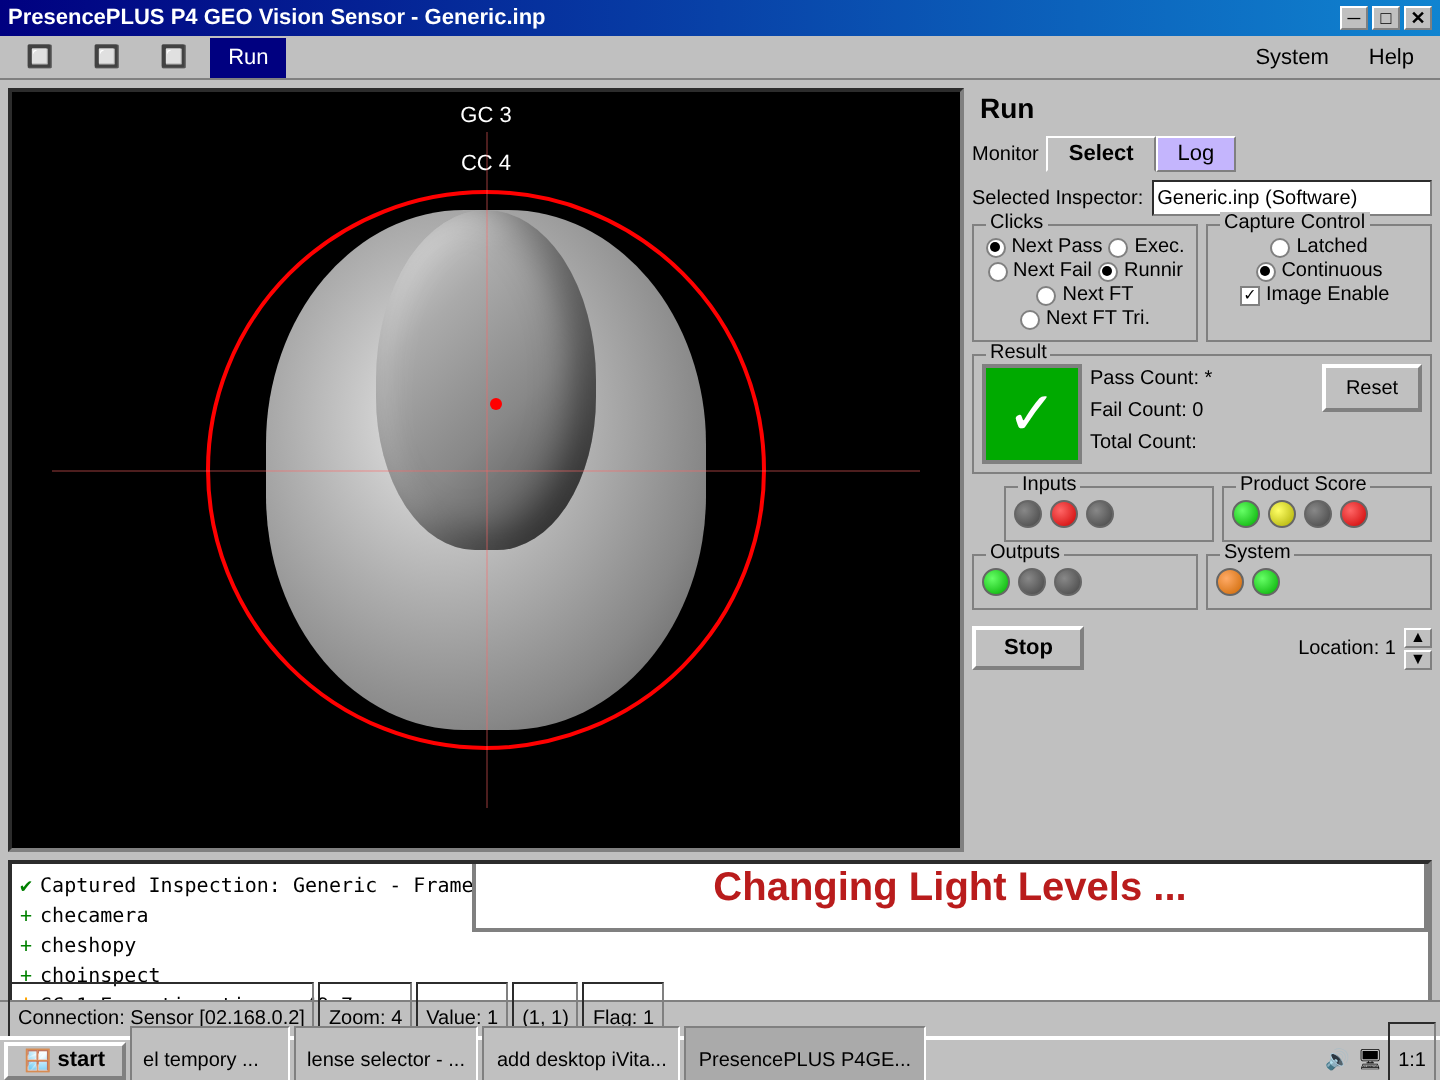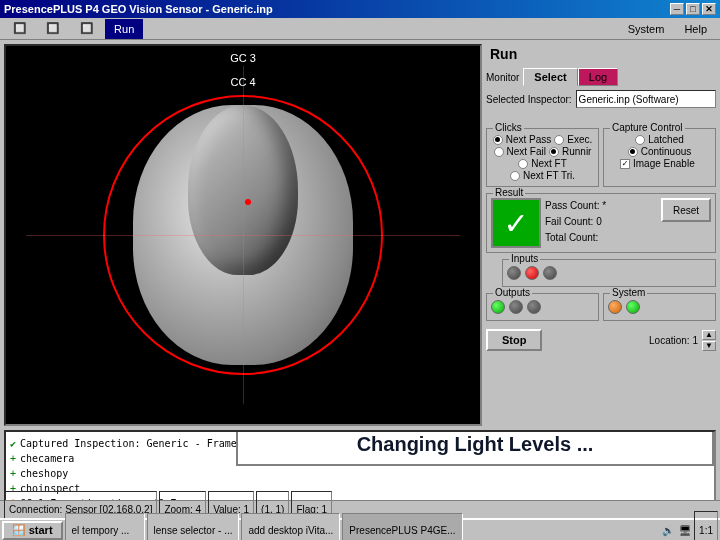--- a/index.html
+++ b/index.html
@@ -175,21 +175,21 @@
       font-size: 14px;
       font-weight: bold;
       color: black;
       padding: 2px 4px;
     }
     .tabs-row {
       display: flex;
       gap: 0;
     }
     .tab {
-      background: #be185d;
+      background: #c4b5fd;
       border: 1px solid;
       border-color: #fff #808080 #808080 #fff;
       padding: 2px 10px;
       font-size: 11px;
       cursor: pointer;
     }
     .tab.active {
       background: #c0c0c0;
       border-bottom: 1px solid #c0c0c0;
       font-weight: bold;
@@ -207,21 +207,21 @@
       left: 6px;
       background: #c0c0c0;
       padding: 0 2px;
       font-size: 10px;
     }
 
     .selected-inspector-row {
       display: flex;
       align-items: center;
       gap: 4px;
-      margin-bottom: 16px;
+      margin-bottom: 0;
     }
     .inspector-input {
       flex: 1;
       height: 18px;
       background: white;
       border: 1px inset #808080;
       font-size: 10px;
       padding: 0 2px;
     }
 
@@ -383,21 +383,21 @@
     .popup-box {
       position: absolute;
       bottom: 50px;
       left: 230px;
       right: 0;
       background: white;
       border: 2px solid #808080;
       padding: 8px 28px;
       font-size: 20px;
       font-weight: bold;
-      color: #0f172a;
+      color: #b91c1c;
       z-index: 10;
       display: flex;
       align-items: center;
       justify-content: center;
     }
 
     
     .status-bar {
       position: absolute;
       bottom: 0;
@@ -601,20 +601,29 @@
 
     <div class="two-col" style="margin-top:2px;padding-left:16px;">
       <div class="section-box" style="flex:1;">
         <span class="section-label">Inputs</span>
         <div class="led-row">
           <div class="led off"></div>
           <div class="led red"></div>
           <div class="led off"></div>
         </div>
       </div>
+      <div class="section-box" style="flex:1;">
+        <span class="section-label">Product Score</span>
+        <div class="led-row">
+          <div class="led green"></div>
+          <div class="led yellow"></div>
+          <div class="led off"></div>
+          <div class="led red"></div>
+        </div>
+      </div>
     </div>
     <div class="two-col" style="margin-top:2px;">
       <div class="section-box" style="flex:1;">
         <span class="section-label">Outputs</span>
         <div class="led-row">
           <div class="led green"></div>
           <div class="led off"></div>
           <div class="led off"></div>
         </div>
       </div>

